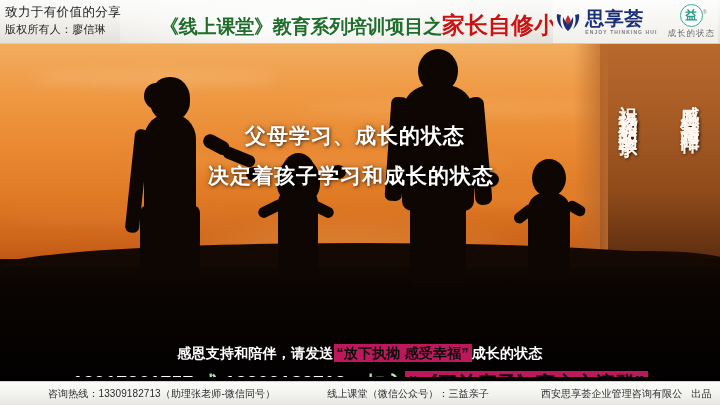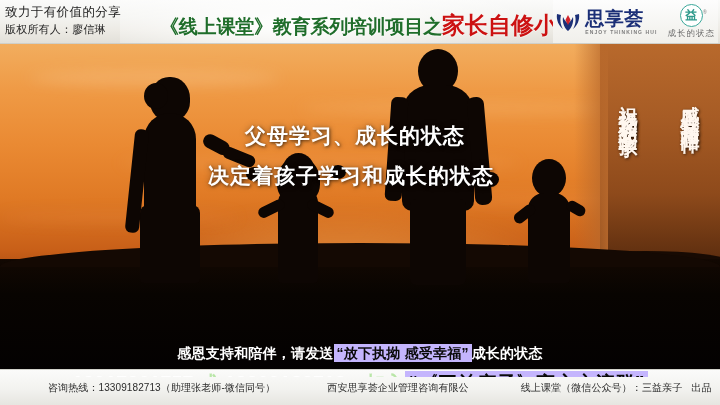--- a/index.html
+++ b/index.html
@@ -212,27 +212,27 @@
   }
   .cta .line1{
     font-size:14px; font-weight:bold; color:#ffffff; white-space:nowrap;
     line-height:22px; letter-spacing:.2px;
   }
   .cta .line2{
     font-size:19.5px; font-weight:bold; color:#ffffff; white-space:nowrap;
     line-height:30px; margin-top:4px; letter-spacing:.2px;
   }
   .hl{
-    background:#c4b5fd; color:#0a0a0a; padding:1px 3px; font-weight:bold;
+    background:#be185d; color:#0a0a0a; padding:1px 3px; font-weight:bold;
   }
   .grn{ color:#b9e6a8; }
 
   
   .footer{
-    position:absolute; left:0; bottom:0; width:720px; height:36px;
+    position:absolute; left:0; bottom:0; width:720px; height:24px;
     background:linear-gradient(180deg,#fbfbfa 0%,#f2f2ef 55%,#e6e5e0 100%);
     border-top:1px solid #d2d2cb;
     display:flex; align-items:center;
   }
   .footer .fitem{
     font-size:10px; color:#2b2b2b; white-space:nowrap; letter-spacing:.1px;
   }
   .f1{ margin-left:48px; }
   .f2{ margin-left:52px; }
   .f3{ margin-left:52px; }
@@ -341,18 +341,18 @@
       <div class="line2">
         <span>13917361757</span>
         <span class="grn">或</span>
         <span>13309182713</span><span class="grn">，加入</span><span class="hl">“《三益亲子》官方交流群”</span>
       </div>
     </div>
   </div>
 
   <div class="footer">
     <div class="fitem f1">咨询热线：13309182713（助理张老师-微信同号）</div>
+    <div class="fitem f2">线上课堂（微信公众号）：三益亲子</div>
     <div class="fitem f3">西安思享荟企业管理咨询有限公</div>
-    <div class="fitem f2">线上课堂（微信公众号）：三益亲子</div>
     <div class="fitem f4">出品</div>
   </div>
 
 </div>
 
 </body></html>

